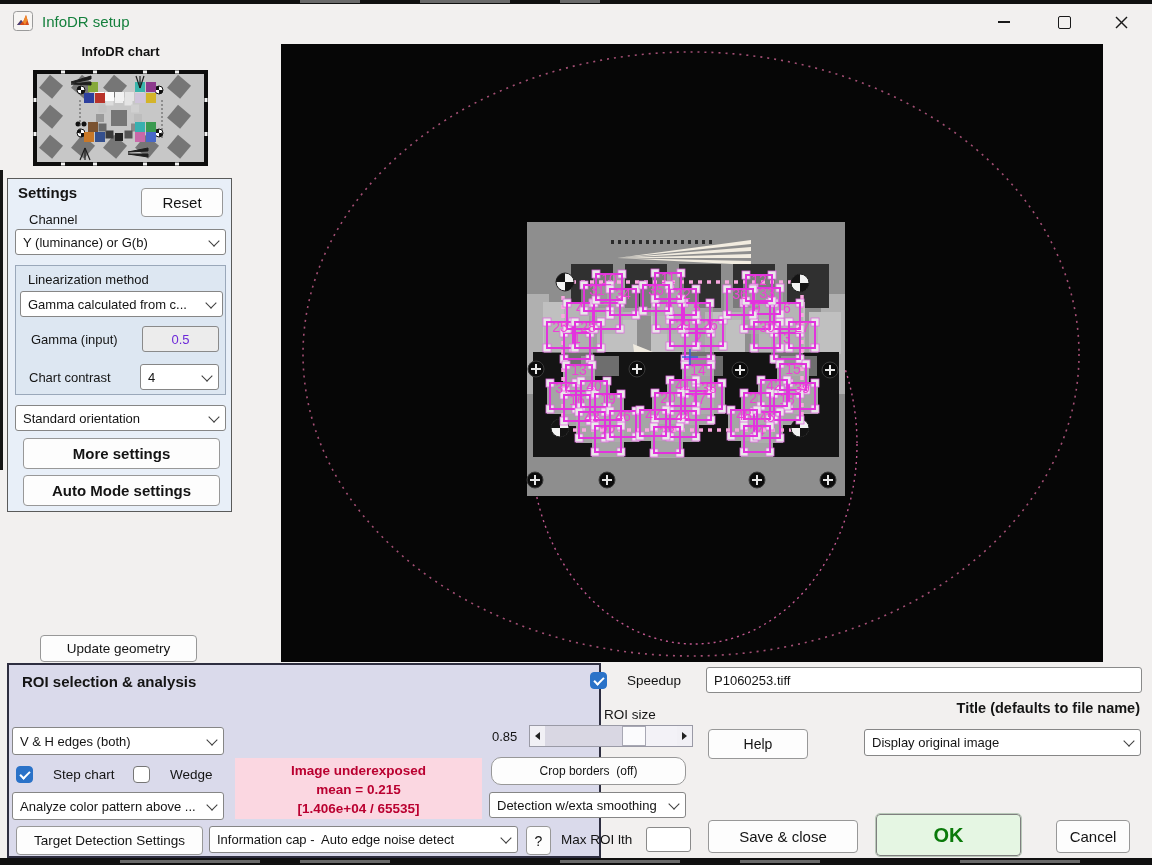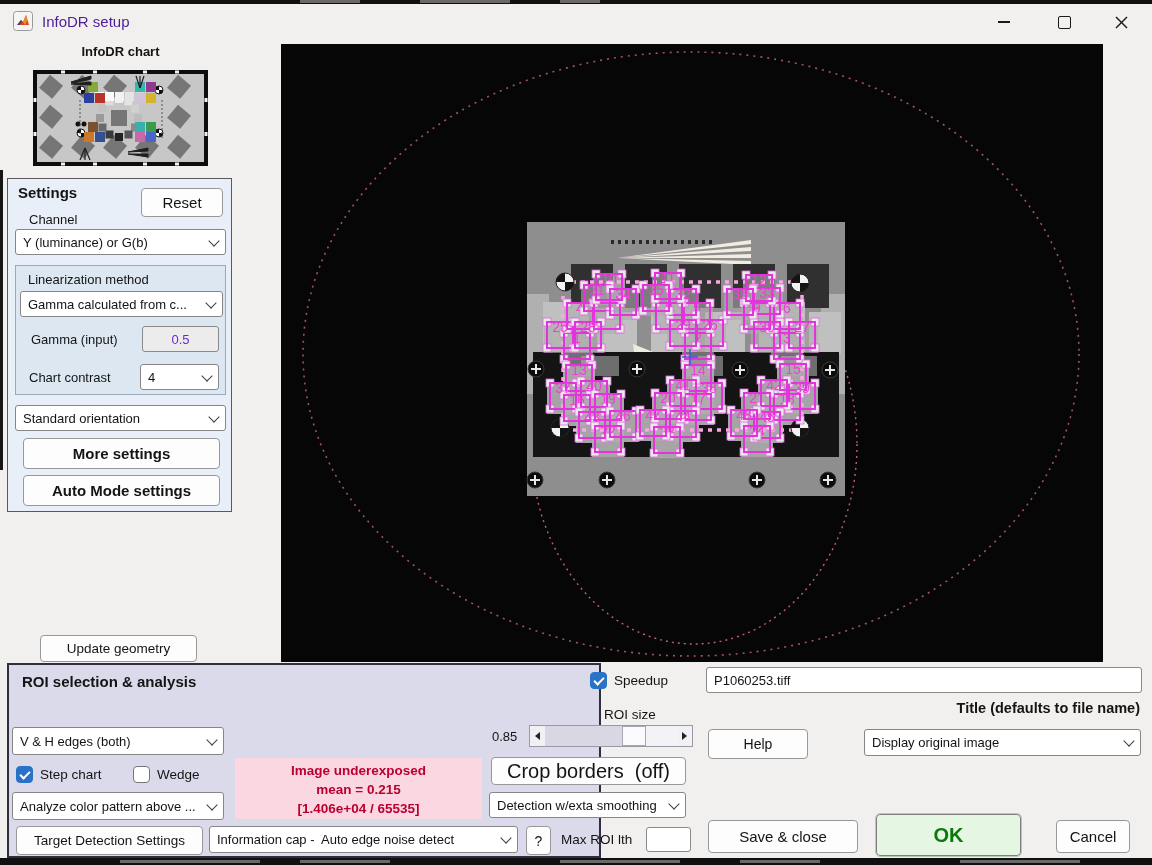--- a/index.html
+++ b/index.html
@@ -9,35 +9,35 @@
     font-family:"Liberation Sans","DejaVu Sans",sans-serif;
     color:#141414;
     -webkit-font-smoothing:antialiased;
   }
   .abs{position:absolute;}
   
   .screen-strip{position:absolute;left:0;width:1152px;background:#101010;}
   .speck{position:absolute;background:#6a6a6a;height:3px;}
   
   .titlebar{position:absolute;left:0;top:4px;width:1152px;height:36px;background:#f2f0ef;}
-  .app-title{position:absolute;left:42px;top:9px;font-size:15px;color:#4c1d95;}
+  .app-title{position:absolute;left:42px;top:9px;font-size:15px;color:#15803d;}
   .win-btn{position:absolute;top:0;width:46px;height:36px;display:flex;align-items:center;justify-content:center;}
   
   .btn{position:absolute;background:#fdfdfd;border:1px solid #989898;border-radius:4px;
        display:flex;align-items:center;justify-content:center;font-size:14px;white-space:pre;}
   .dd{position:absolute;background:#ffffff;border:1px solid #868686;border-radius:3px;
       display:flex;align-items:center;padding:0 7px;font-size:13px;box-sizing:border-box;}
   .dd .dd-text{flex:1;white-space:pre;overflow:hidden;}
   .chev{width:7px;height:7px;border-left:1.5px solid #3e3e3e;border-bottom:1.5px solid #3e3e3e;
         transform:rotate(-45deg);margin-left:4px;margin-top:-3px;flex:none;}
   .field{position:absolute;background:#fff;border:1px solid #8a8a8a;border-radius:3px;
          font-size:13px;display:flex;align-items:center;padding:0 7px;box-sizing:border-box;}
   .field.disabled{background:#ececec;color:#6d28d9;justify-content:center;}
   .lbl{position:absolute;font-size:13px;white-space:nowrap;}
-  .chk-row{position:absolute;display:flex;align-items:center;gap:7px;font-size:13.5px;}
+  .chk-row{position:absolute;display:flex;align-items:center;gap:20px;font-size:13.5px;}
   .chk{width:17px;height:17px;border:1.5px solid #767676;border-radius:4px;background:#fff;
        box-sizing:border-box;position:relative;flex:none;}
   .chk.checked{background:#2a72c8;border-color:#2a72c8;}
   .chk.checked::after{content:"";position:absolute;left:3px;top:3.5px;width:8px;height:4px;
        border-left:2px solid #fff;border-bottom:2px solid #fff;transform:rotate(-45deg);}
   
   .settings-panel{position:absolute;left:7px;top:178px;width:225px;height:334px;
        background:#e8eff8;border:1px solid #5a5a5a;box-sizing:border-box;}
   .sub-panel{position:absolute;left:7px;top:86px;width:211px;height:130px;
        background:#dde7f2;border:1px solid #9aa8ba;box-sizing:border-box;}
@@ -804,21 +804,21 @@
     <div>Image underexposed</div>
     <div>mean = 0.215</div>
     <div>[1.406e+04 / 65535]</div>
   </div>
 
   <div class="dd" style="left:3px;top:127px;width:212px;height:28px;">
     <span class="dd-text">Analyze color pattern above ...</span>
     <span class="chev"></span>
   </div>
 
-  <div class="btn" style="left:482px;top:92px;width:193px;height:26px;font-size:20px;">Crop borders  (off)</div>
+  <div class="btn" style="left:482px;top:92px;width:193px;height:26px;font-size:12px;border-radius:10px;">Crop borders  (off)</div>
   <div class="dd" style="left:480px;top:127px;width:197px;height:26px;">
     <span class="dd-text">Detection w/exta smoothing</span>
     <span class="chev"></span>
   </div>
 
   <div class="btn" style="left:7px;top:161px;width:185px;height:27px;font-size:13.5px;">Target Detection Settings</div>
   <div class="dd" style="left:200px;top:161px;width:309px;height:27px;">
     <span class="dd-text">Information cap -  Auto edge noise detect</span>
     <span class="chev"></span>
   </div>

